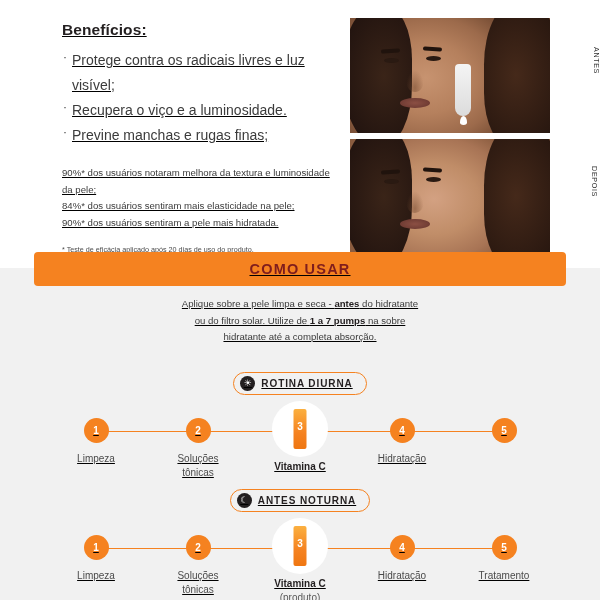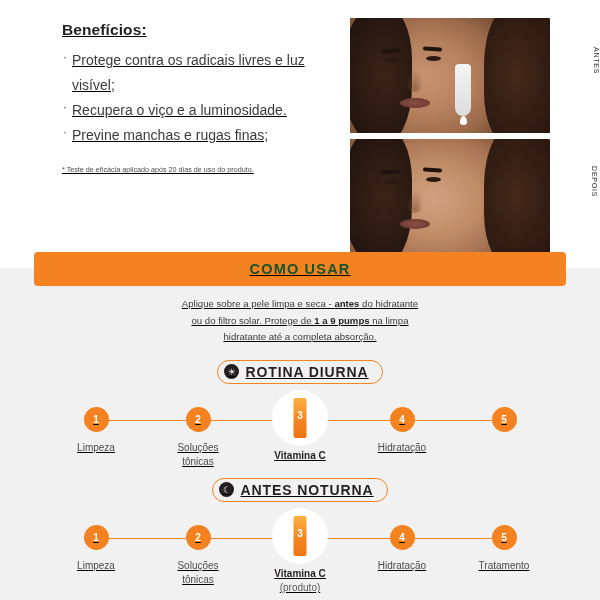--- a/index.html
+++ b/index.html
@@ -95,44 +95,44 @@
   .photo-label {
     position: absolute; right: -22px; top: 38px;
     font-size: 7.2px; letter-spacing: .6px; color: #333;
     transform: rotate(90deg); transform-origin: center;
     white-space: nowrap;
   }
 
   
   .howto { position: relative; background: #f1f1f1; width: 600px; padding-bottom: 16px; }
   .howto-banner {
-    background: #f58220; color: #14532d; text-align: center;
+    background: #f58220; color: #7f1d1d; text-align: center;
     font-size: 14.5px; font-weight: bold; letter-spacing: 1.2px;
     padding: 9px 0 9px 0; margin: 0 34px; border-radius: 4px;
     position: relative; top: -16px;
   }
   .howto-intro {
     text-align: center; font-size: 9.6px; color: #3b3b3b; line-height: 1.72;
-    margin: -6px 70px 14px 70px;
+    margin: -6px 70px 26px 70px;
   }
   .howto-intro b { font-weight: bold; color: #231f20; }
 
   .routine-pill {
     display: flex; align-items: center; gap: 6px;
     border: 1.4px solid #f58220; border-radius: 14px;
     background: #f1f1f1; padding: 3px 13px 3px 6px;
     margin: 0 auto 14px auto; width: fit-content;
   }
   .routine-pill .glyph {
     width: 15px; height: 15px; border-radius: 50%;
     background: #231f20; color: #fff; font-size: 9px;
     display: flex; align-items: center; justify-content: center;
   }
   .routine-pill .ptxt {
-    font-size: 14px; font-weight: bold; letter-spacing: .9px; color: #231f20;
+    font-size: 10px; font-weight: bold; letter-spacing: .9px; color: #231f20;
   }
 
   .steps { position: relative; margin: 0 46px 6px 46px; height: 74px; }
   .steps .line {
     position: absolute; left: 52px; right: 52px; top: 22px;
     height: 1.6px; background: #f58220;
   }
   .steps .row { position: relative; display: flex; justify-content: space-between; }
   .step { width: 100px; text-align: center; position: relative; }
   .bubble {
@@ -173,20 +173,23 @@
 
       <h2 class="block-title">Benefícios:</h2>
 
       <ul class="benefits">
         <li>Protege contra os radicais livres e luz visível;</li>
         <li>Recupera o viço e a luminosidade.</li>
         <li>Previne manchas e rugas finas;</li>
       </ul>
 
 
+      <div class="results-text" style="white-space:pre-line;">90%* dos usuários notaram melhora da textura e luminosidade da pele;
+84%* dos usuários sentiram mais elasticidade na pele;
+90%* dos usuários sentiram a pele mais hidratada.</div>
 
       <div class="footnote">* Teste de eficácia aplicado após 20 dias de uso do produto.</div>
     </div>
 
     <div class="top-right">
 
       <div class="photo-wrap">
         <div class="photo photo1">
           <div class="bg"></div>
           <div class="face"></div>
@@ -222,21 +225,21 @@
 
     </div>
   </div>
 
   <div class="howto">
 
     <div class="howto-banner">COMO USAR</div>
 
     <div class="howto-intro">
       <span>Aplique sobre a pele limpa e seca - </span><b>antes</b><span> do hidratante</span><br>
-      <span>ou do filtro solar. Protege de </span><b>1 a 9 pumps</b><span> na limpa</span><br>
+      <span>ou do filtro solar. Utilize de </span><b>1 a 7 pumps</b><span> na sobre</span><br>
       <span>hidratante até a completa absorção.</span>
     </div>
 
     <div class="routine-pill">
       <span class="glyph">☀</span>
       <span class="ptxt">ROTINA DIURNA</span>
     </div>
 
     <div class="steps">
       <div class="line"></div>

